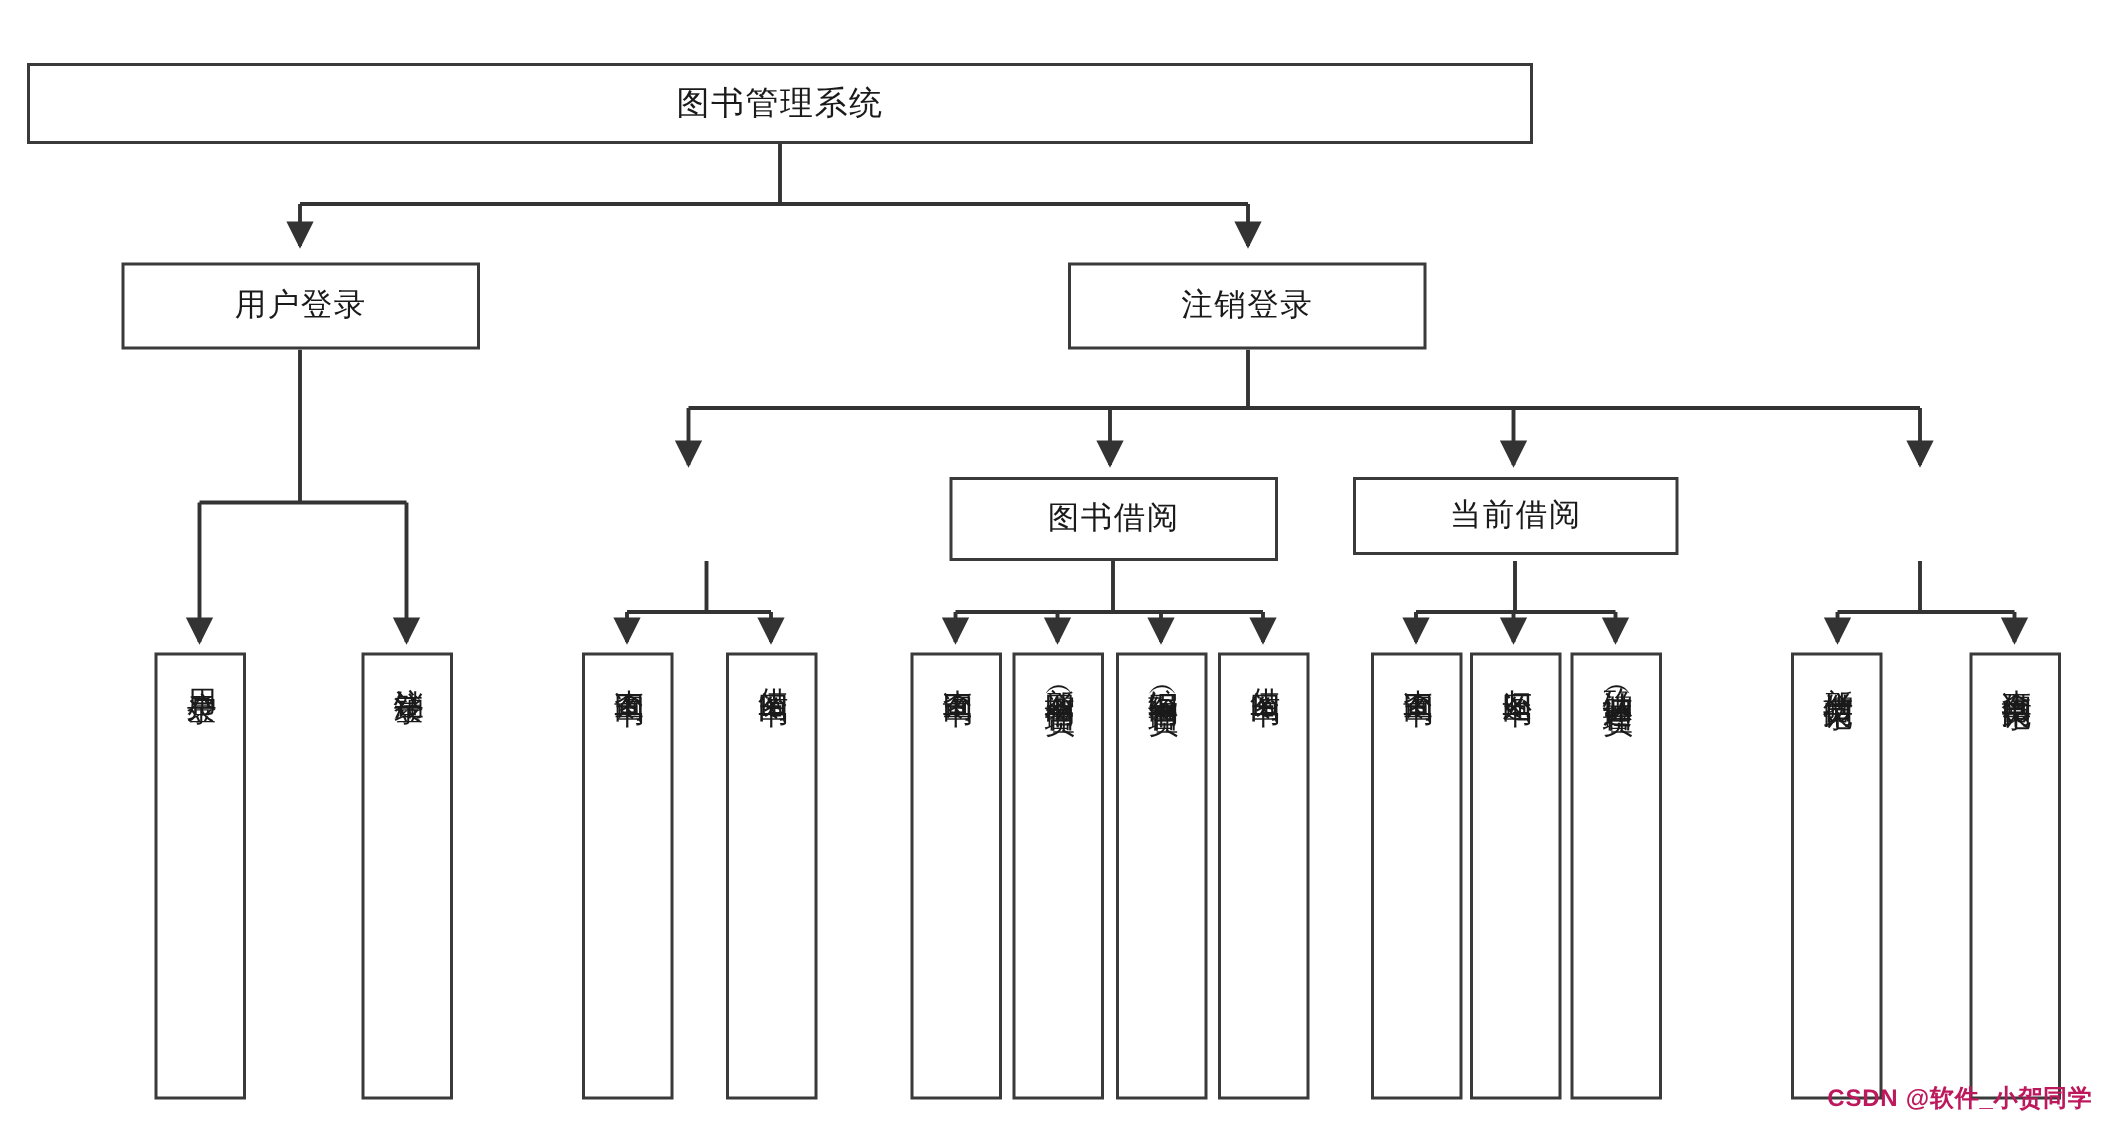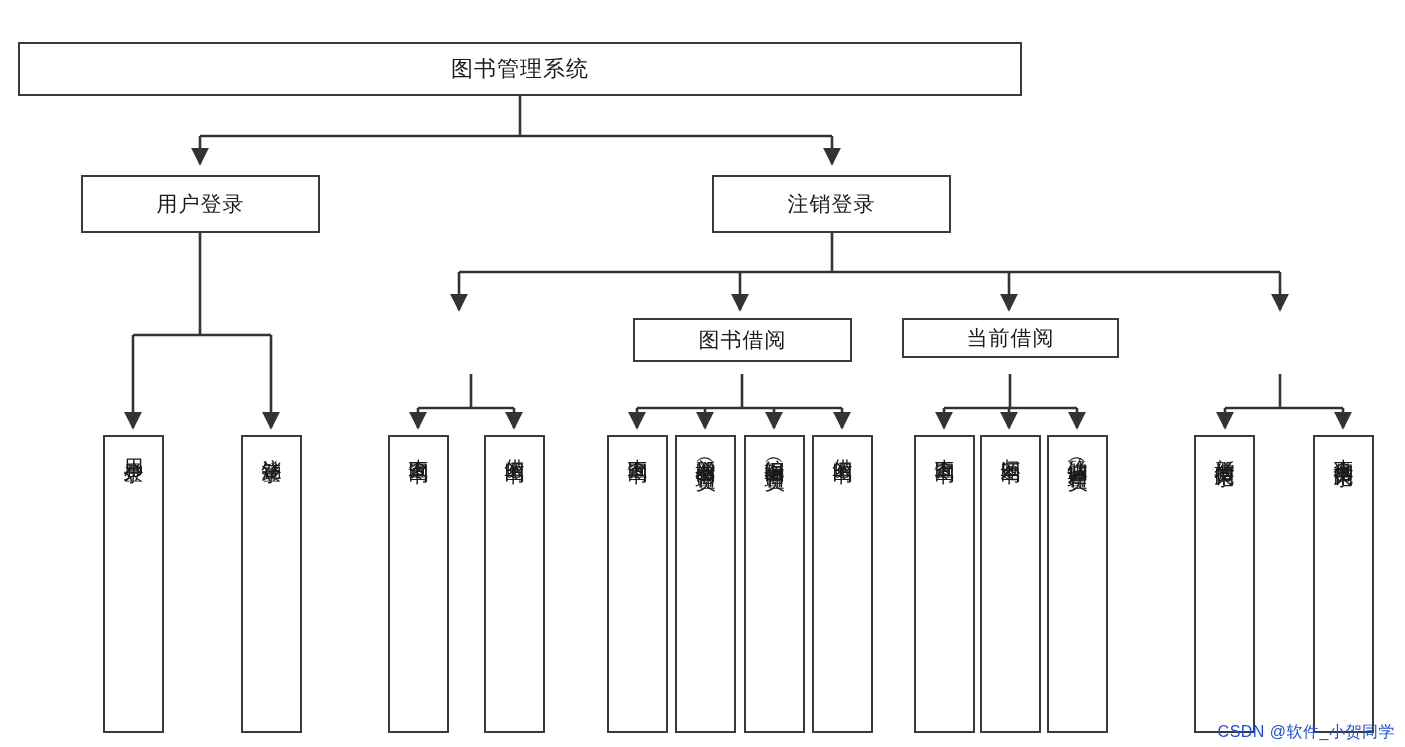--- a/index.html
+++ b/index.html
@@ -40,24 +40,25 @@
     align-items:flex-start;
     justify-content:center;
     padding-top:6px;
   }
   .node-box.root .node-label{font-size:22px;}
   #watermark{
     position:absolute;
     right:10px;
     bottom:4px;
     font-size:16px;
-    color:#1d4ed8;
+    color:#be185d;
     letter-spacing:0.5px;
     white-space:nowrap;
     pointer-events:none;
+    font-weight:bold;
   }
 </style>
 </head>
 <body>
 
 <div id="diagram-root">
 
   <svg class="diagram" viewBox="0 0 1405 747" xmlns="http://www.w3.org/2000/svg">
     <defs>
       <marker id="arrow" viewBox="0 0 10 10" refX="9" refY="5" markerWidth="7" markerHeight="7" orient="auto-start-reverse">
@@ -112,24 +113,24 @@
     <span class="node-label">图书管理系统</span>
   </div>
 
   <div class="node-box" style="left:81px;top:175px;width:239px;height:58px;">
     <span class="node-label">用户登录</span>
   </div>
   <div class="node-box" style="left:712px;top:175px;width:239px;height:58px;">
     <span class="node-label">注销登录</span>
   </div>
 
-  <div class="node-box" style="left:633px;top:318px;width:219px;height:44px;">
+  <div class="node-box" style="left:633px;top:318px;width:219px;height:56px;">
     <span class="node-label">图书借阅</span>
   </div>
-  <div class="node-box" style="left:902px;top:318px;width:217px;height:40px;">
+  <div class="node-box" style="left:902px;top:318px;width:217px;height:52px;">
     <span class="node-label">当前借阅</span>
   </div>
 
   <div class="node-box vertical" style="left:103px;top:435px;width:61px;height:298px;">
     <span class="node-label">用户登录</span>
   </div>
   <div class="node-box vertical" style="left:241px;top:435px;width:61px;height:298px;">
     <span class="node-label">注销登录</span>
   </div>
 

